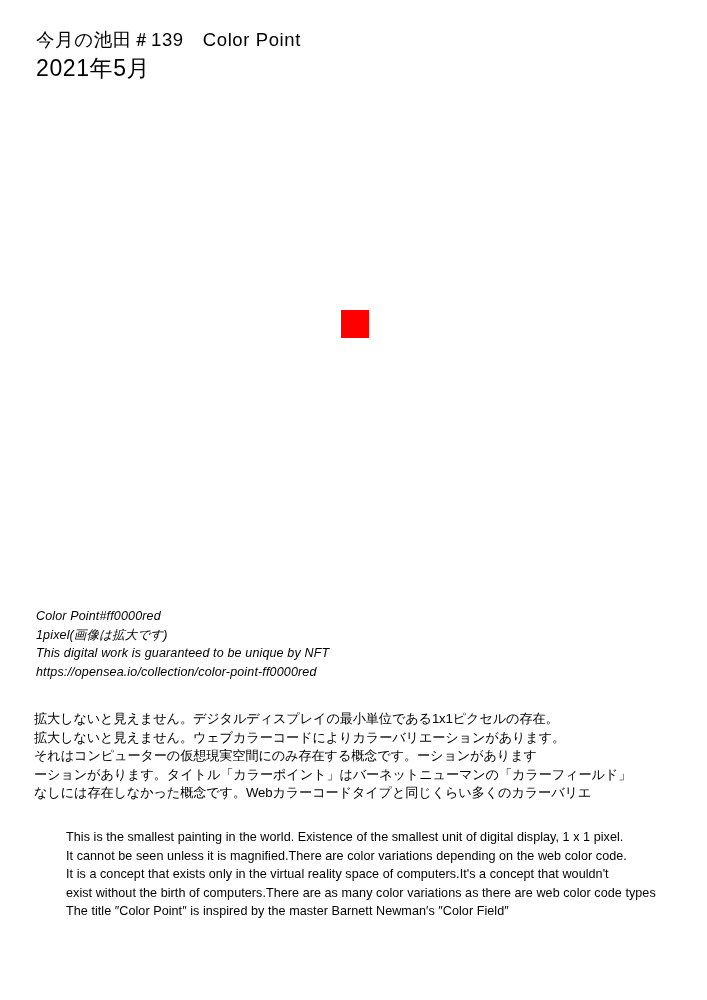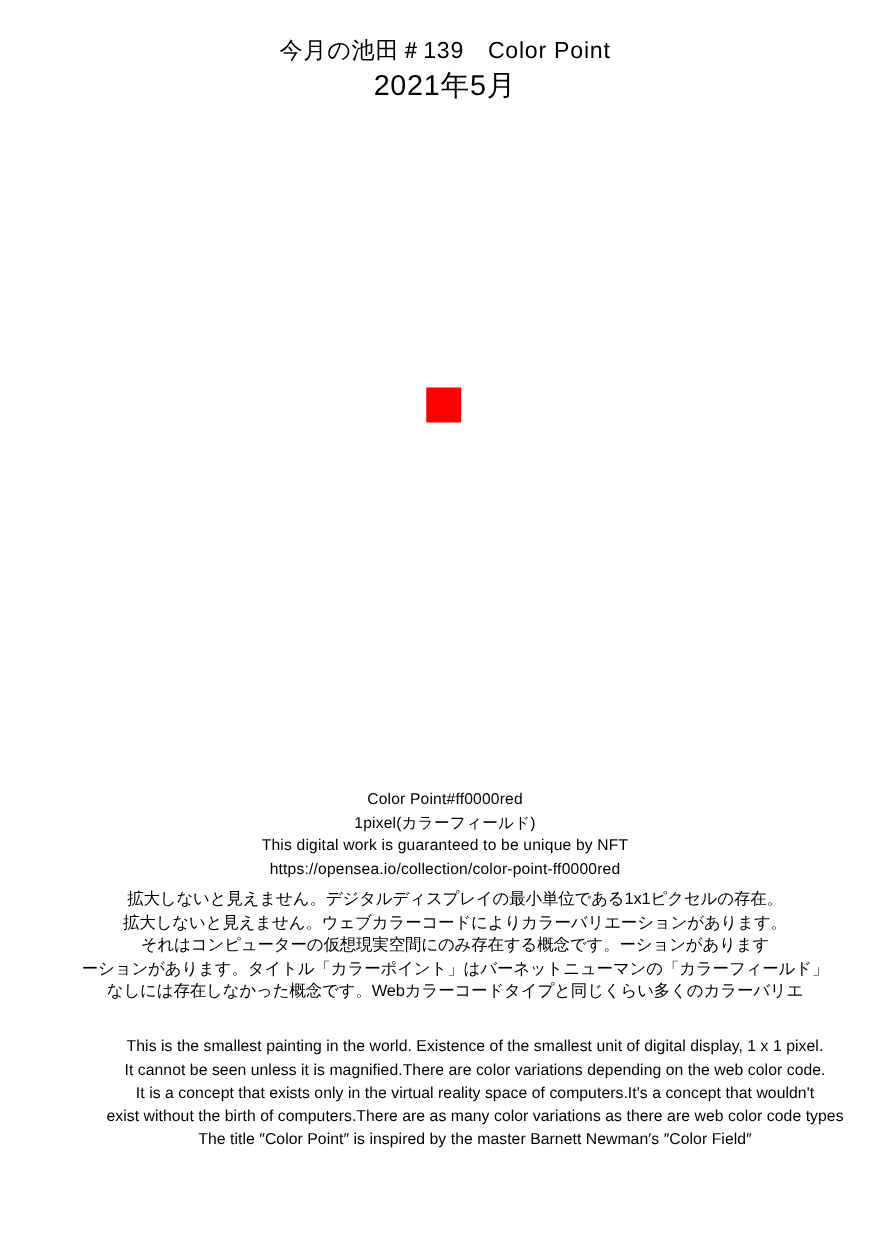--- a/index.html
+++ b/index.html
@@ -13,21 +13,20 @@
     position: relative;
     font-family: "Liberation Sans", sans-serif;
     color: #000000;
     overflow: hidden;
   }
   .page {
     position: relative;
     width: 659px;
     height: 1000px;
     box-sizing: border-box;
-    text-align: center;
   }
 
   
   .header {
     position: absolute;
     left: 36px;
     top: 26px;
     width: 640px;
   }
   .header-title {
@@ -57,22 +56,23 @@
     top: 190px;
     width: 28px;
     height: 28px;
     background: #ff0000;
   }
 
   
   .caption {
     position: absolute;
     left: 36px;
-    top: 630px;
+    top: 607px;
     width: 640px;
+    font-style: italic;
   }
   .caption-line {
     font-size: 12.5px;
     line-height: 18.5px;
     letter-spacing: 0.15px;
     white-space: pre;
   }
 
   
   .jp-body {
@@ -112,21 +112,21 @@
     <div class="header-title">今月の池田＃139　Color Point</div>
     <div class="header-date">2021年5月</div>
   </div>
 
   <div class="artwork-area">
     <div class="pixel" style="background: rgb(255, 0, 0);"></div>
   </div>
 
   <div class="caption">
     <div class="caption-line">Color Point#ff0000red</div>
-    <div class="caption-line">1pixel(カラーフィールド)</div>
+    <div class="caption-line">1pixel(画像は拡大です)</div>
     <div class="caption-line">This digital work is guaranteed to be unique by NFT</div>
     <div class="caption-line">https://opensea.io/collection/color-point-ff0000red</div>
   </div>
 
   <div class="jp-body">
     <div class="jp-line">拡大しないと見えません。デジタルディスプレイの最小単位である1x1ピクセルの存在。</div>
     <div class="jp-line">拡大しないと見えません。ウェブカラーコードによりカラーバリエーションがあります。</div>
     <div class="jp-line">それはコンピューターの仮想現実空間にのみ存在する概念です。ーションがあります</div>
     <div class="jp-line">ーションがあります。タイトル「カラーポイント」はバーネットニューマンの「カラーフィールド」</div>
     <div class="jp-line">なしには存在しなかった概念です。Webカラーコードタイプと同じくらい多くのカラーバリエ</div>

